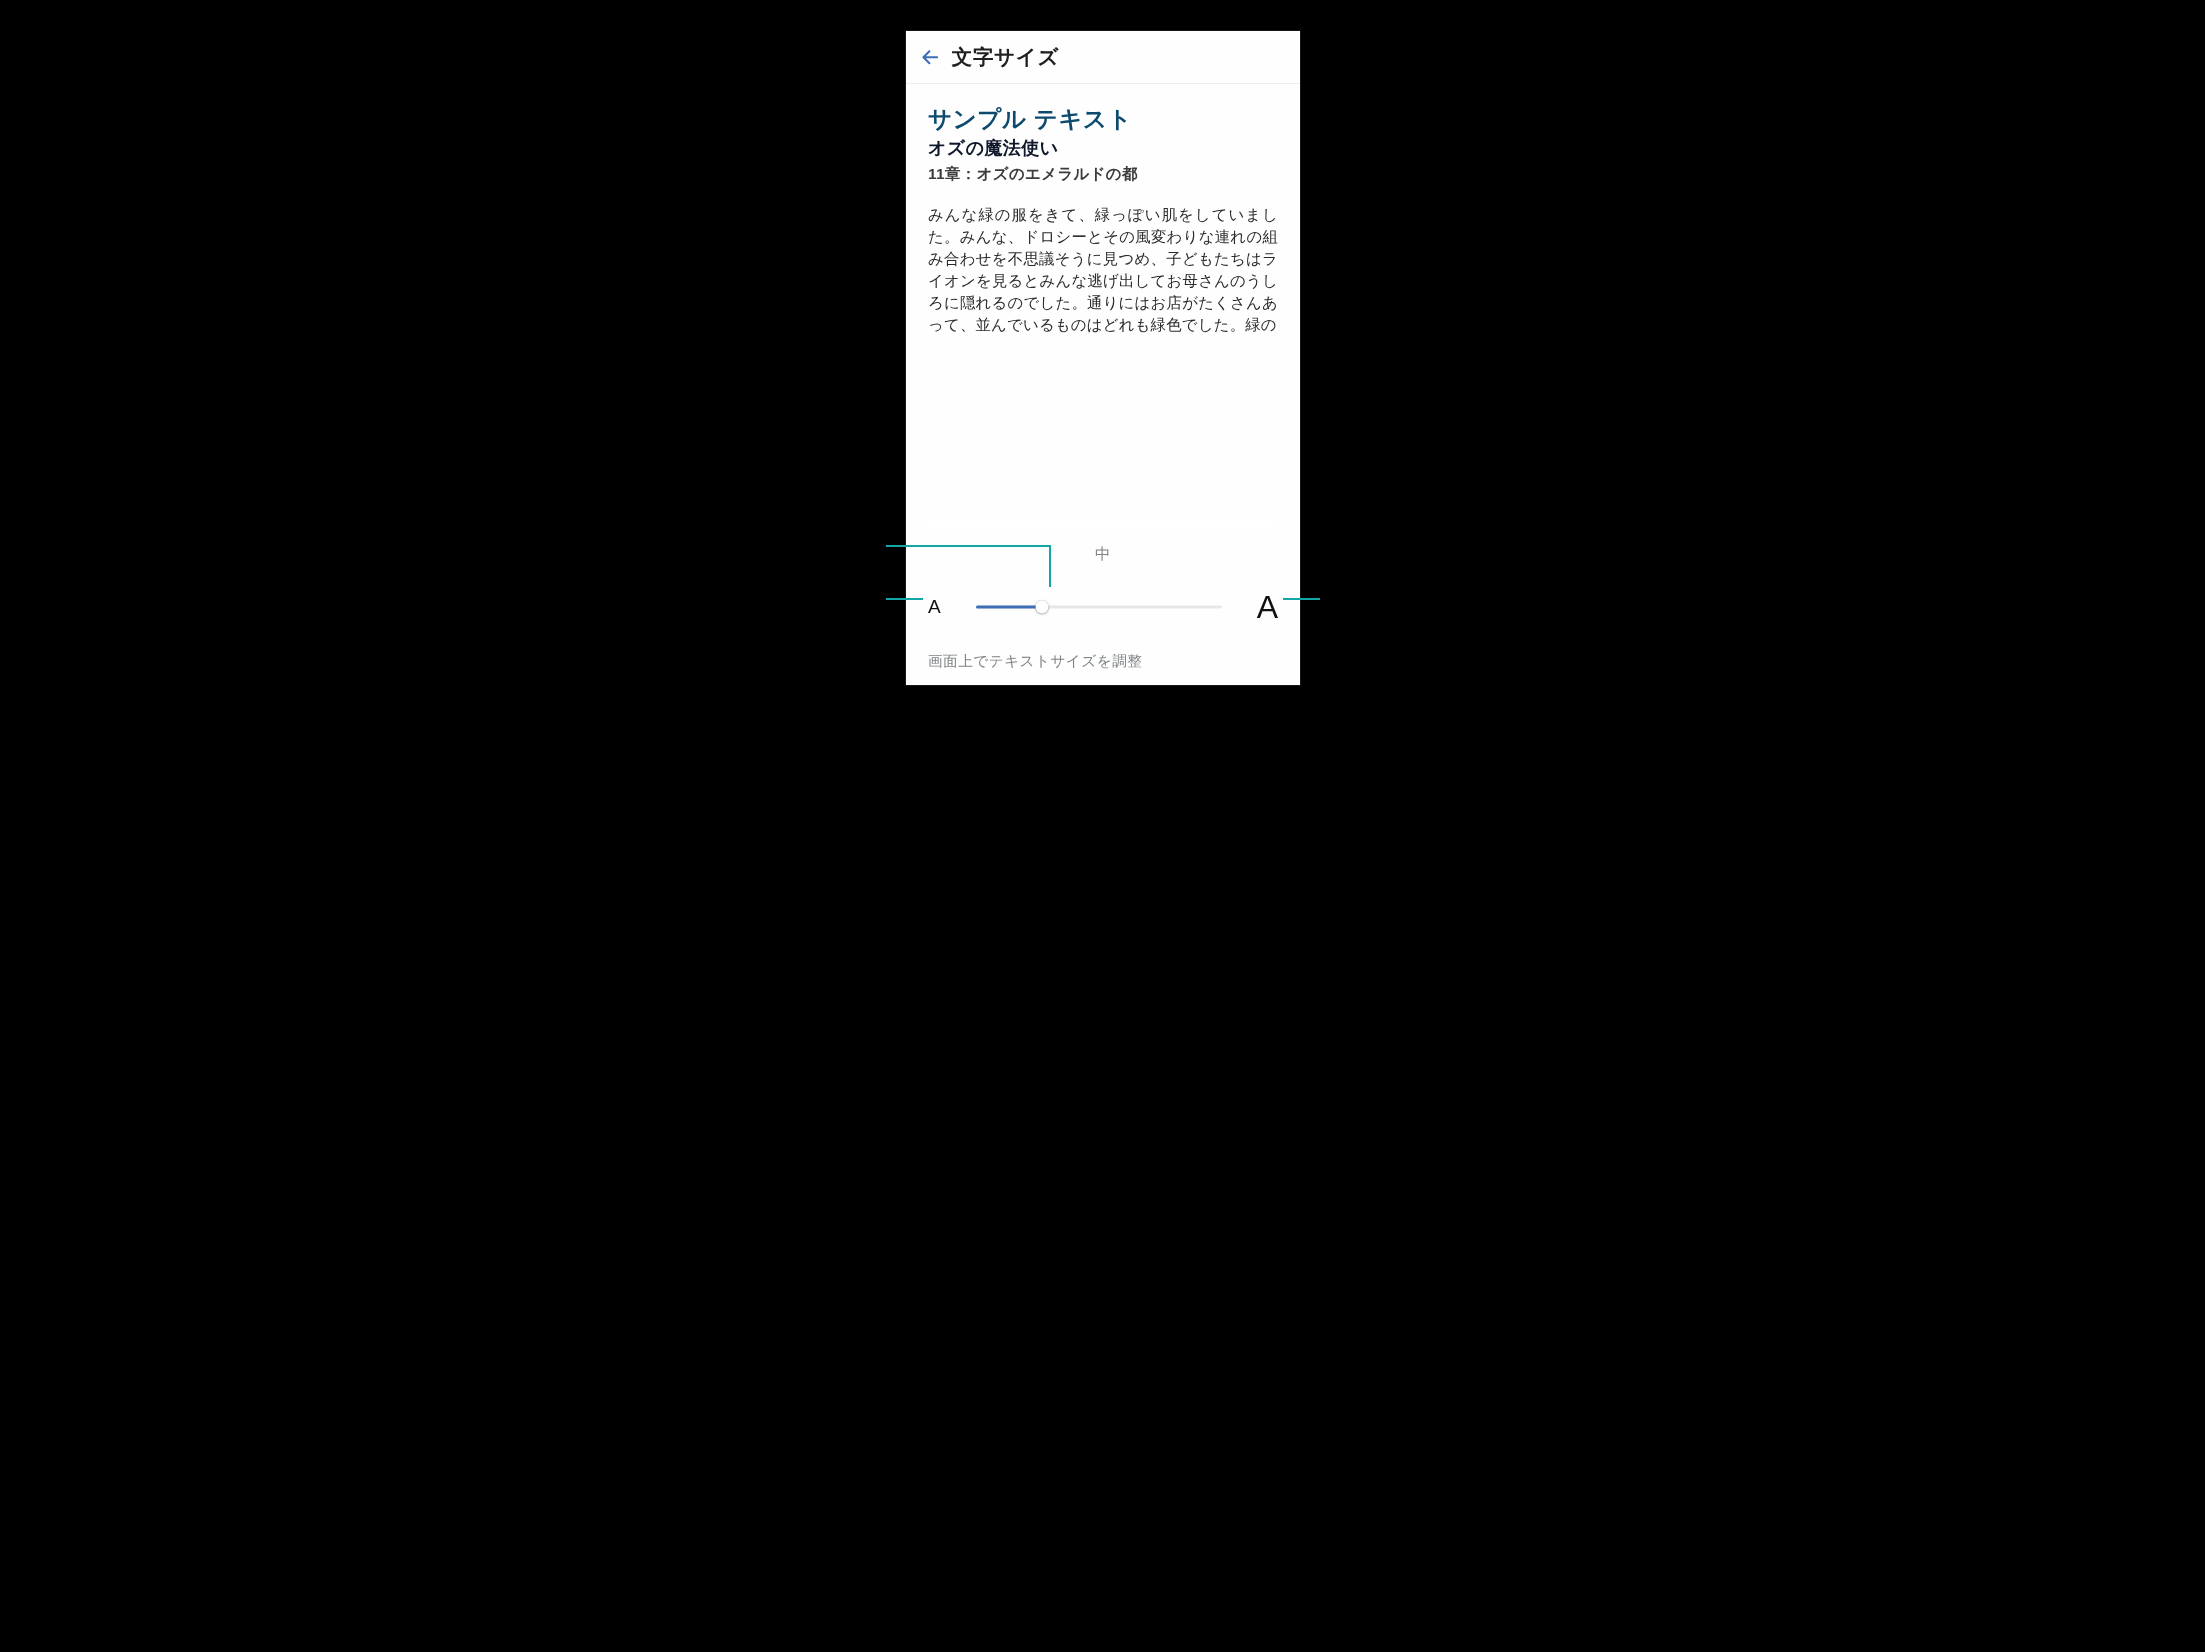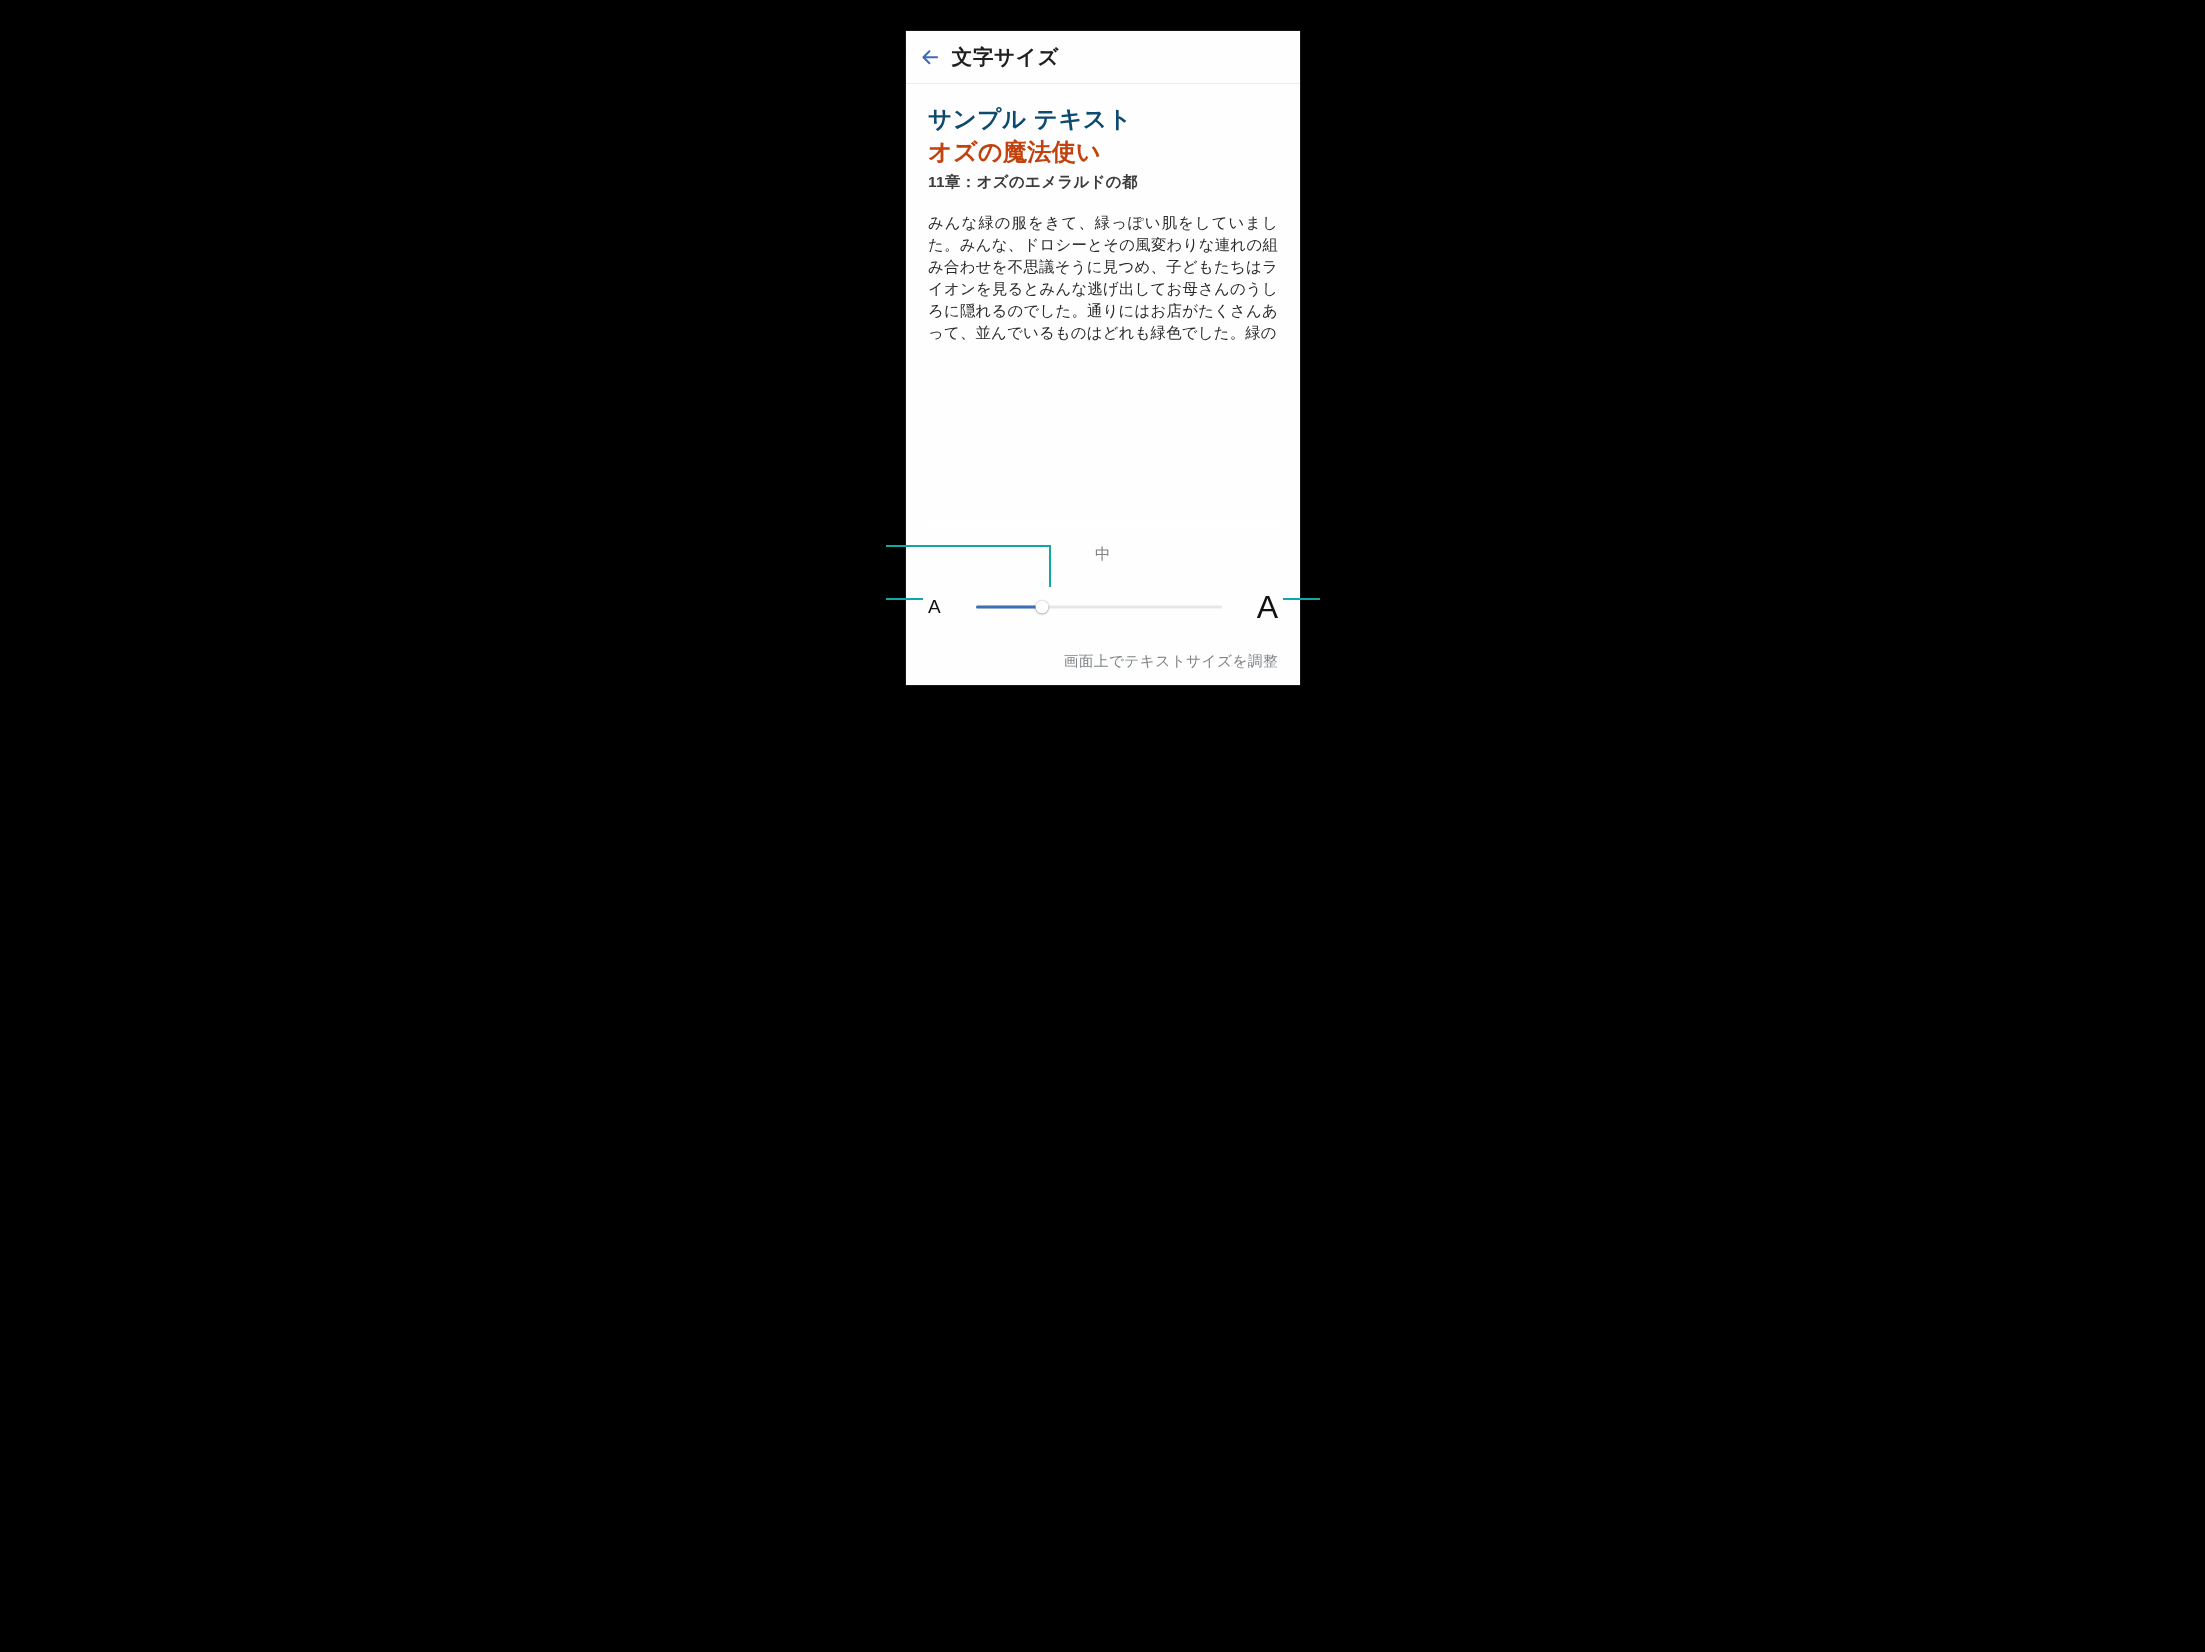--- a/index.html
+++ b/index.html
@@ -67,23 +67,23 @@
     }
     .sample-heading {
       font-size: 23.4px;
       font-weight: 700;
       color: #0c4a6e;
       letter-spacing: 0.7px;
       line-height: 1.25;
       margin-bottom: 1.5px;
     }
     .book-title {
-      font-size: 24px;
+      font-size: 18px;
       font-weight: 600;
-      color: #c2410c;
+      color: #0f172a;
       letter-spacing: 0.4px;
       line-height: 1.35;
       font-family: Liberation Serif, serif;
     }
     .chapter {
       font-size: 15.4px;
       color: #3c3c3c;
       letter-spacing: 0.4px;
       line-height: 1.45;
       margin-top: 2.9px;
@@ -160,21 +160,20 @@
       background: #fff;
       border-radius: 50%;
       box-shadow: 0 0.7px 2.2px rgba(0,0,0,0.35), 0 0 0 0.7px rgba(0,0,0,0.08);
       transform: translate(-50%, -50%);
     }
     .hint {
       margin-top: 28px;
       font-size: 14.7px;
       color: #7f8385;
       letter-spacing: 0.4px;
-      text-align: right;
     }
     .teal-line { position: absolute; height: 2.2px; background: #13a6a6; }
     .teal-vline { position: absolute; width: 2.2px; background: #13a6a6; }
 
   </style>
 </head>
 <body>
 
 <div class="stage">
   <div class="phone">

